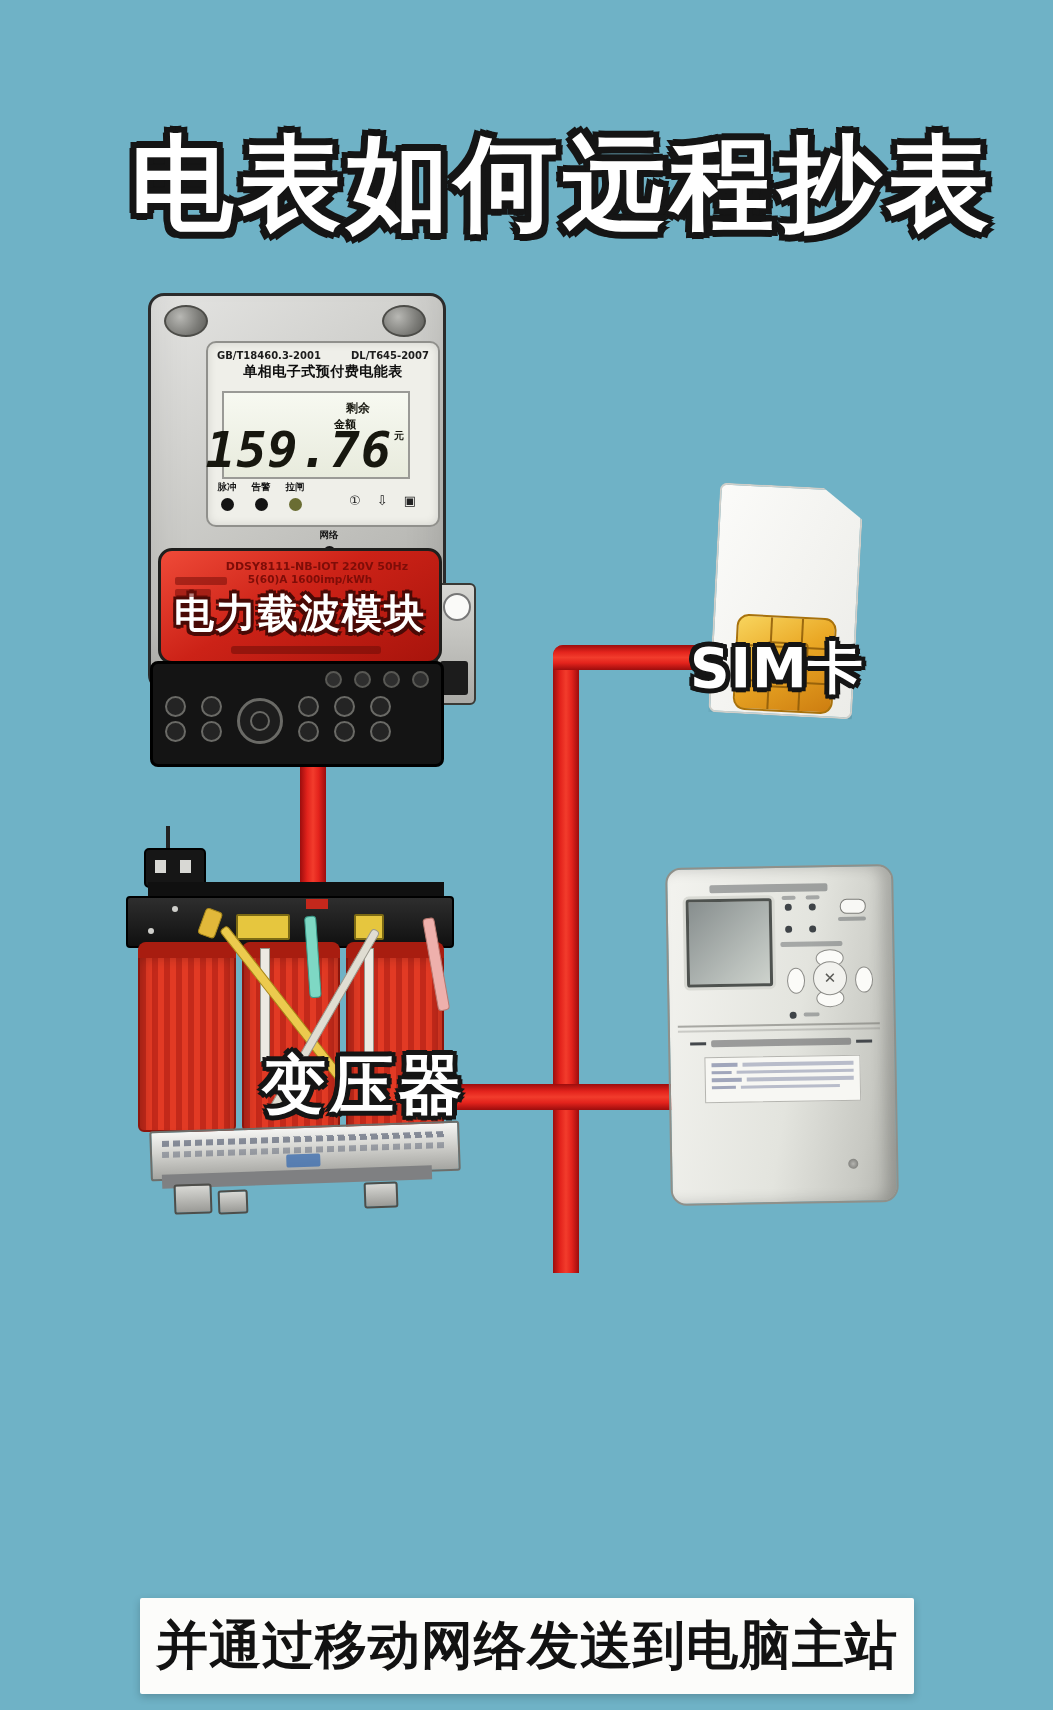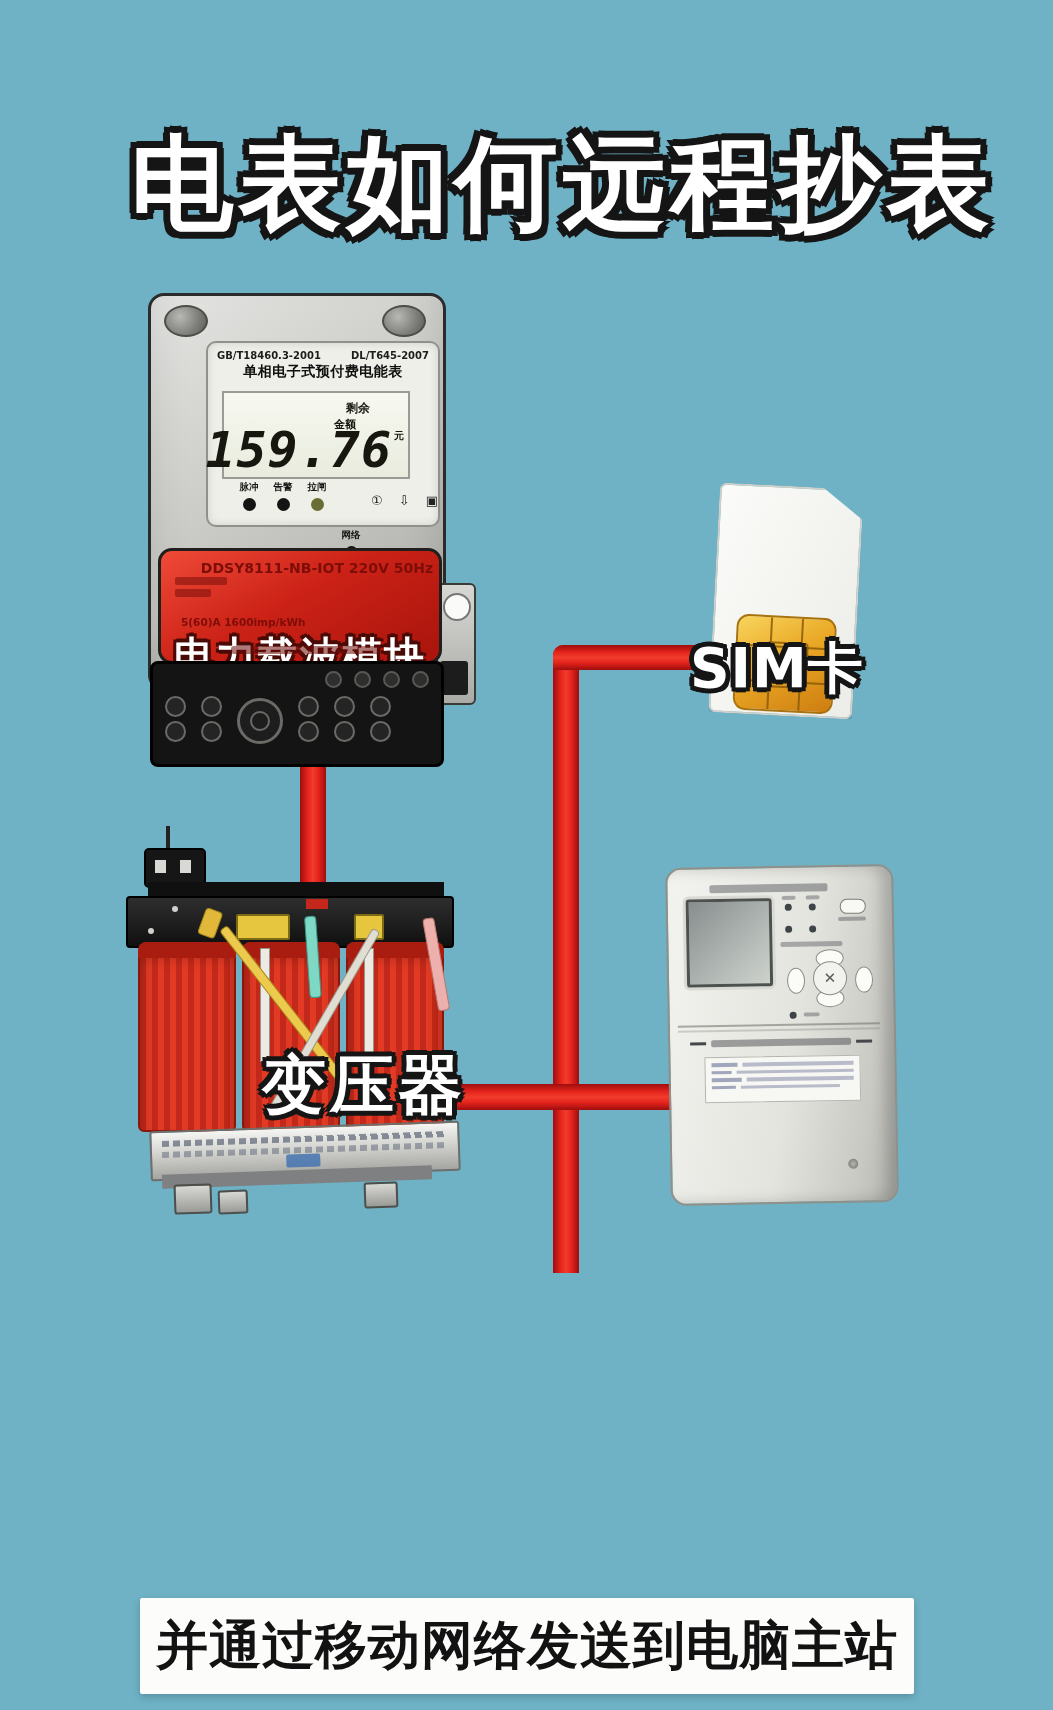--- a/index.html
+++ b/index.html
@@ -42,34 +42,34 @@
     box-shadow:inset 0 0 10px rgba(0,0,0,.12);}
   .std-row{display:flex;justify-content:space-between;padding:7px 9px 0;font-size:10px;font-weight:bold;color:#1c1c1c;}
   .meter-name{text-align:center;font-size:14px;font-weight:900;color:#0e0e0e;letter-spacing:.5px;margin-top:2px;white-space:nowrap;}
   .lcd{left:14px;top:48px;width:184px;height:84px;background:linear-gradient(#f7f9f1,#e8ebdd);border:2px solid #9a9a96;}
   .lcd span{color:#17170f;}
   .lcd-remain{right:38px;top:7px;font-size:12px;font-weight:bold;}
   .lcd-amount{right:52px;top:24px;font-size:11px;font-weight:bold;}
   .lcd-value{right:16px;top:28px;font-size:50px;font-weight:bold;font-style:italic;
     font-family:"DejaVu Sans Mono","Liberation Mono",monospace;letter-spacing:1px;}
   .lcd-unit{right:4px;top:36px;font-size:10px;font-weight:bold;}
-  .ind-row{left:24px;top:138px;width:214px;height:40px;}
+  .ind-row{left:2px;top:138px;width:214px;height:40px;}
   .ind{position:absolute;top:0;width:30px;text-align:center;}
   .ind-label{font-size:9.5px;font-weight:bold;color:#151515;white-space:nowrap;}
   .ind-dot{width:13px;height:13px;border-radius:50%;background:#141414;margin:4px auto 0;}
   .ind-dot.green{background:#6a6d33;}
   .m-icons{position:absolute;right:2px;top:12px;font-size:13px;color:#222;letter-spacing:6px;}
   .meter-side-tab{left:288px;top:290px;width:36px;height:118px;background:linear-gradient(#d7d7d3,#aaaaa6);
     border:2px solid #3a3a36;border-radius:6px;}
   .tab-circle{left:5px;top:8px;width:24px;height:24px;border-radius:50%;background:#fafaf8;border:2px solid #777;}
   .tab-block{left:2px;top:76px;width:28px;height:34px;background:#1c1c1c;border-radius:3px;}
   .meter-module{left:10px;top:255px;width:278px;height:110px;border:3px solid #1f1f1d;border-radius:14px;overflow:hidden;
     background:linear-gradient(150deg,#ef4a38,#cc2217 45%,#a8140c);}
-  .mod-row1{margin-top:9px;text-align:center;padding-left:34px;font-size:14px;font-weight:bold;color:#7e0d08;white-space:nowrap;}
-  .mod-row2{text-align:left;padding-left:20px;font-size:10.5px;font-weight:bold;color:#7e0d08;white-space:nowrap;margin-top:40px;}
+  .mod-row1{margin-top:9px;text-align:center;padding-left:34px;font-size:11px;font-weight:bold;color:#7e0d08;white-space:nowrap;}
+  .mod-row2{text-align:center;padding-left:20px;font-size:10.5px;font-weight:bold;color:#7e0d08;white-space:nowrap;}
   .mod-label{text-align:center;font-size:40px;letter-spacing:2px;margin-top:1px;white-space:nowrap;
     color:#fff;font-weight:900;
     text-shadow:-3px -3px 0 #4a0a06,3px -3px 0 #4a0a06,-3px 3px 0 #4a0a06,3px 3px 0 #4a0a06,0 4px 0 #4a0a06,0 -4px 0 #4a0a06;}
   .mod-logo{left:14px;top:26px;width:52px;height:22px;}
   .mod-logo div{height:8px;margin-bottom:4px;background:rgba(120,14,10,.55);border-radius:2px;}
   .mod-bottom-bar{left:70px;bottom:7px;width:150px;height:8px;background:rgba(110,12,8,.55);border-radius:3px;}
   .meter-terminal{left:2px;top:368px;width:288px;height:100px;background:#141414;border:3px solid #000;border-radius:8px;}
   .t-small-screws{left:172px;top:7px;display:flex;gap:12px;}
   .t-small-screws i{display:block;width:13px;height:13px;border-radius:50%;background:#2e2e2e;border:2px solid #585854;}
   .t-main{left:12px;top:32px;width:264px;display:flex;align-items:center;gap:15px;}

